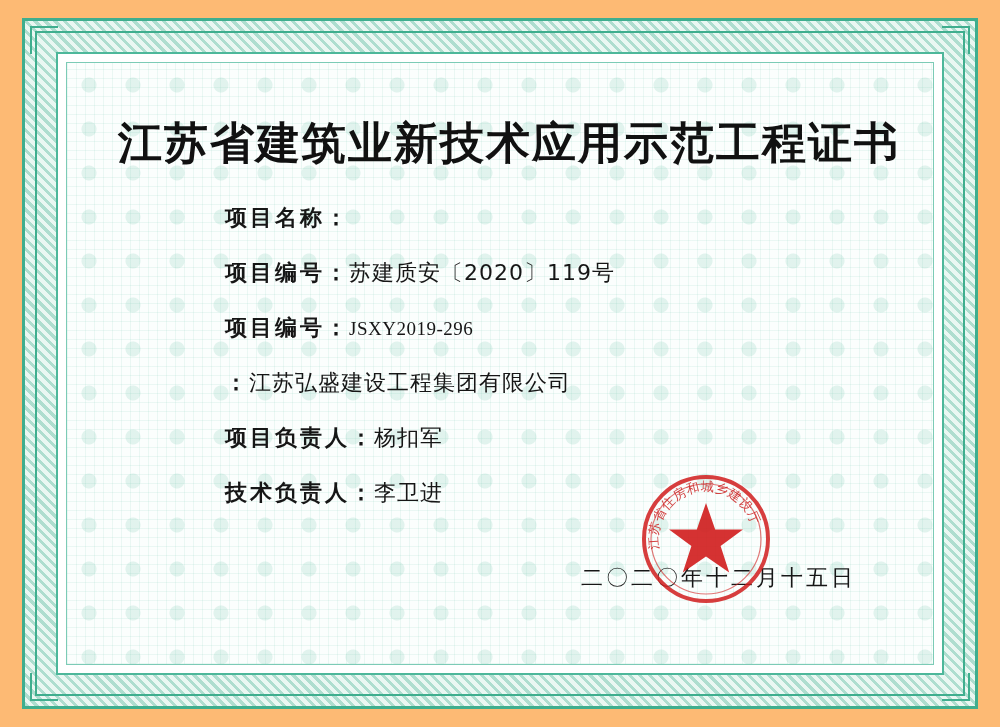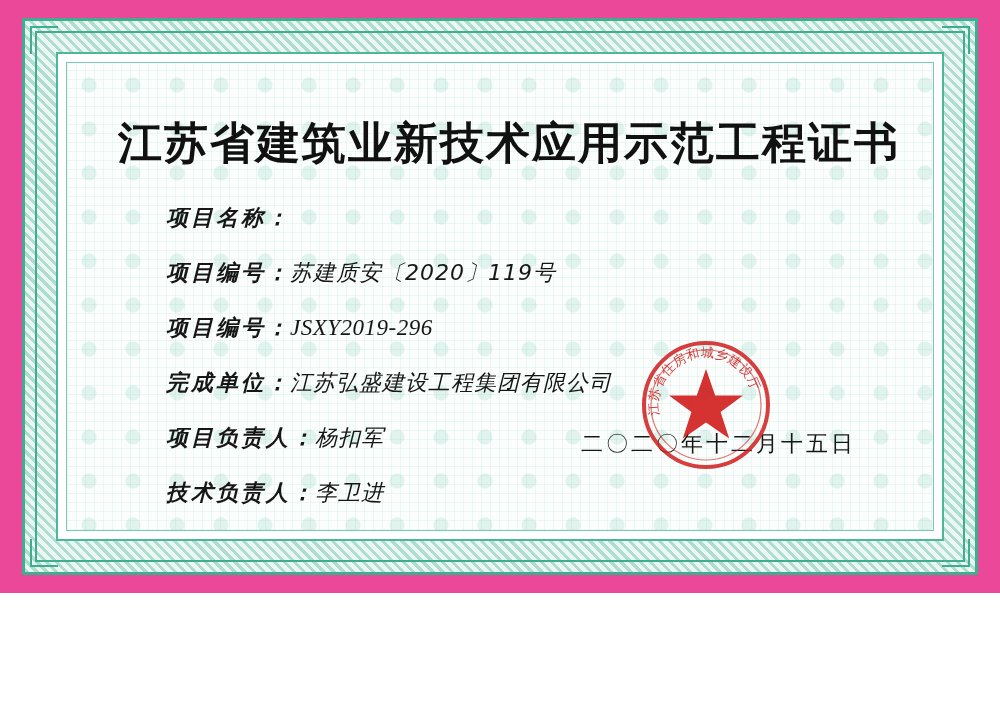--- a/index.html
+++ b/index.html
@@ -10,22 +10,22 @@
   body {
     width: 1000px;
     height: 727px;
     font-family: "Liberation Serif", serif;
     overflow: hidden;
   }
 
   #certificate {
     position: relative;
     width: 1000px;
-    height: 593px;
-    background: #ec4899;
+    height: 727px;
+    background: #fdba74;
     box-sizing: border-box;
   }
 
   
   .frame-outer {
     position: absolute;
     left: 22px;
     top: 18px;
     right: 22px;
     bottom: 18px;
@@ -98,22 +98,21 @@
     font-size: 44px;
     font-weight: bold;
     letter-spacing: 2px;
     color: #111111;
     font-family: "DejaVu Sans", sans-serif;
     margin: 6px 0 30px 0;
     white-space: nowrap;
   }
 
   .fields {
-    margin-left: 48px;
-    font-style: italic;
+    margin-left: 107px;
   }
   .field-row {
     display: flex;
     align-items: baseline;
     margin-bottom: 25px;
     font-size: 22px;
     color: #161616;
     font-family: "DejaVu Sans", sans-serif;
   }
   .field-label {
@@ -124,21 +123,21 @@
   .field-colon {
     font-weight: bold;
     padding-right: 2px;
   }
   .field-value {
     letter-spacing: 1px;
     white-space: nowrap;
   }
   .field-value.mono {
     font-family: "Liberation Serif", serif;
-    font-size: 23px;
+    font-size: 19px;
     letter-spacing: 0.5px;
   }
 
   .date-row {
     position: absolute;
     right: 78px;
     bottom: 72px;
     font-size: 22px;
     letter-spacing: 3px;
     color: #161616;
@@ -199,21 +198,20 @@
         <span class="field-value">苏建质安〔2020〕119号</span>
       </div>
 
       <div class="field-row">
         <span class="field-label">项目编号</span>
         <span class="field-colon">：</span>
         <span class="field-value mono">JSXY2019-296</span>
       </div>
 
       <div class="field-row">
-        <span class="field-label">完成单位</span>
         <span class="field-colon">：</span>
         <span class="field-value">江苏弘盛建设工程集团有限公司</span>
       </div>
 
       <div class="field-row">
         <span class="field-label">项目负责人</span>
         <span class="field-colon">：</span>
         <span class="field-value">杨扣军</span>
       </div>
 

